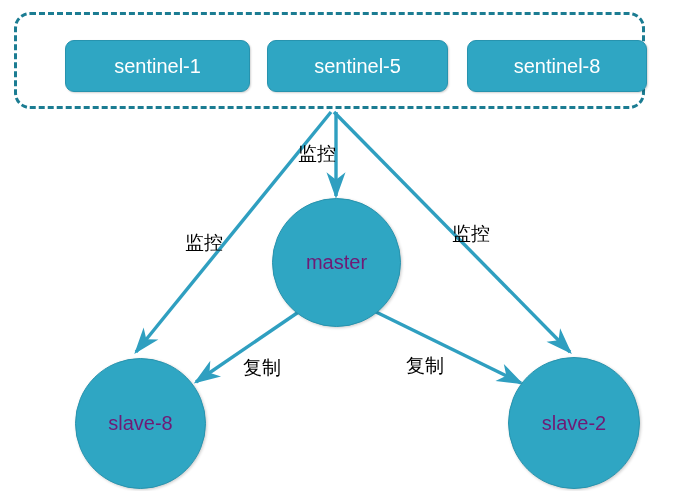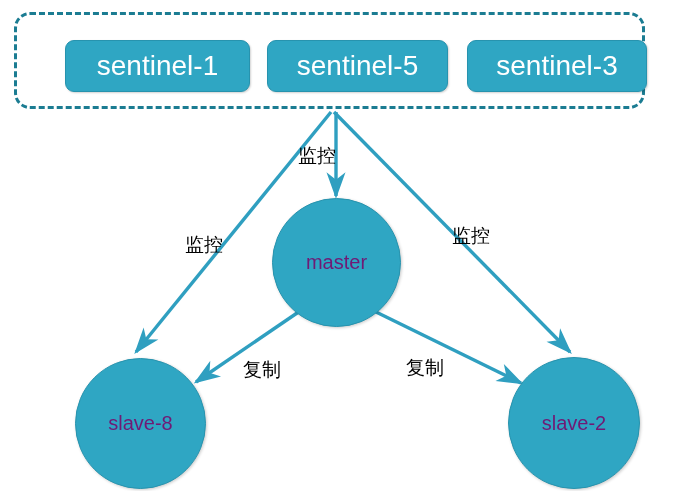--- a/index.html
+++ b/index.html
@@ -55,21 +55,21 @@
   
   .sentinel-box {
     position: absolute;
     top: 25px;
     height: 52px;
     box-sizing: border-box;
     background: #2fa6c3;
     border: 1px solid #2793ae;
     border-radius: 9px;
     color: #ffffff;
-    font-size: 28px;
+    font-size: 20px;
     line-height: 50px;
     text-align: center;
     white-space: nowrap;
     box-shadow: 1px 1px 2px rgba(0,0,0,0.18);
   }
   .sentinel-1 { left: 48px;  width: 185px; }
   .sentinel-2 { left: 250px; width: 181px; }
   .sentinel-3 { left: 450px; width: 180px; }
 
   
@@ -93,21 +93,21 @@
   .node-slave2 { left: 508px; top: 357px; width: 132px; height: 132px; }
 
   
   .edge-label {
     position: absolute;
     z-index: 3;
     color: #000000;
     font-size: 19px;
     line-height: 1;
     white-space: nowrap;
-    font-family: Liberation Sans, sans-serif;
+    font-family: Liberation Mono, monospace;
   }
   .label-monitor-center { left: 298px; top: 146px; }
   .label-monitor-left   { left: 185px; top: 235px; }
   .label-monitor-right  { left: 452px; top: 226px; }
   .label-replicate-left  { left: 243px; top: 360px; }
   .label-replicate-right { left: 406px; top: 358px; }
 </style>
 </head>
 <body>
 
@@ -129,21 +129,21 @@
     <line x1="300" y1="311" x2="196" y2="382" stroke="#2f9fc0" stroke-width="3.4" marker-end="url(#arrowhead)"></line>
 
     <line x1="374" y1="311" x2="521" y2="383" stroke="#2f9fc0" stroke-width="3.4" marker-end="url(#arrowhead)"></line>
   </svg>
 
   <div class="node-layer">
 
     <div class="sentinel-group">
       <div class="sentinel-box sentinel-1">sentinel-1</div>
       <div class="sentinel-box sentinel-2">sentinel-5</div>
-      <div class="sentinel-box sentinel-3">sentinel-3</div>
+      <div class="sentinel-box sentinel-3">sentinel-8</div>
     </div>
 
     <div class="node-circle node-master">master</div>
 
     <div class="node-circle node-slave1">slave-8</div>
 
     <div class="node-circle node-slave2">slave-2</div>
 
     <div class="edge-label label-monitor-center">监控</div>
 

